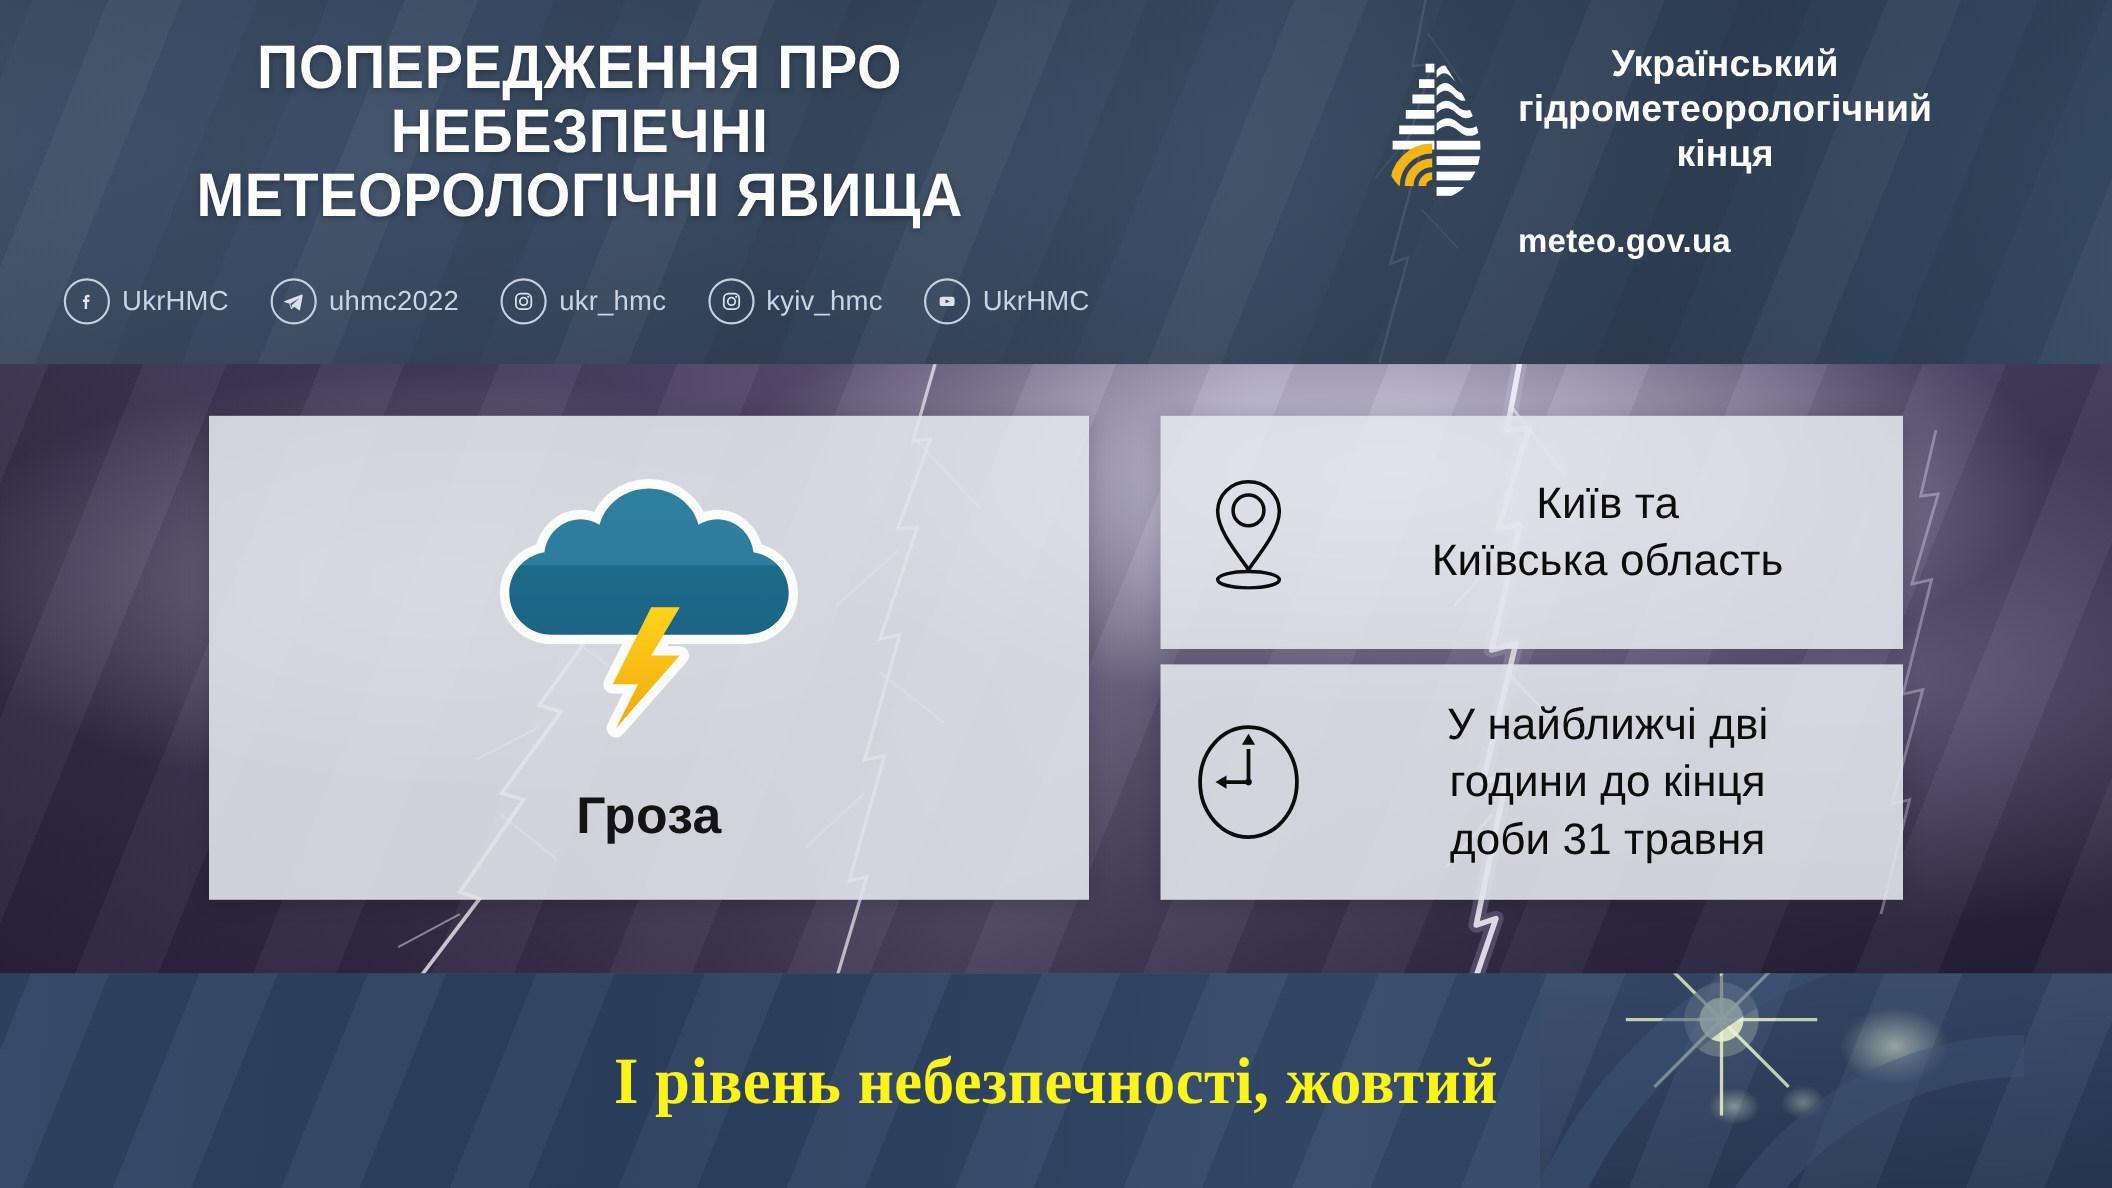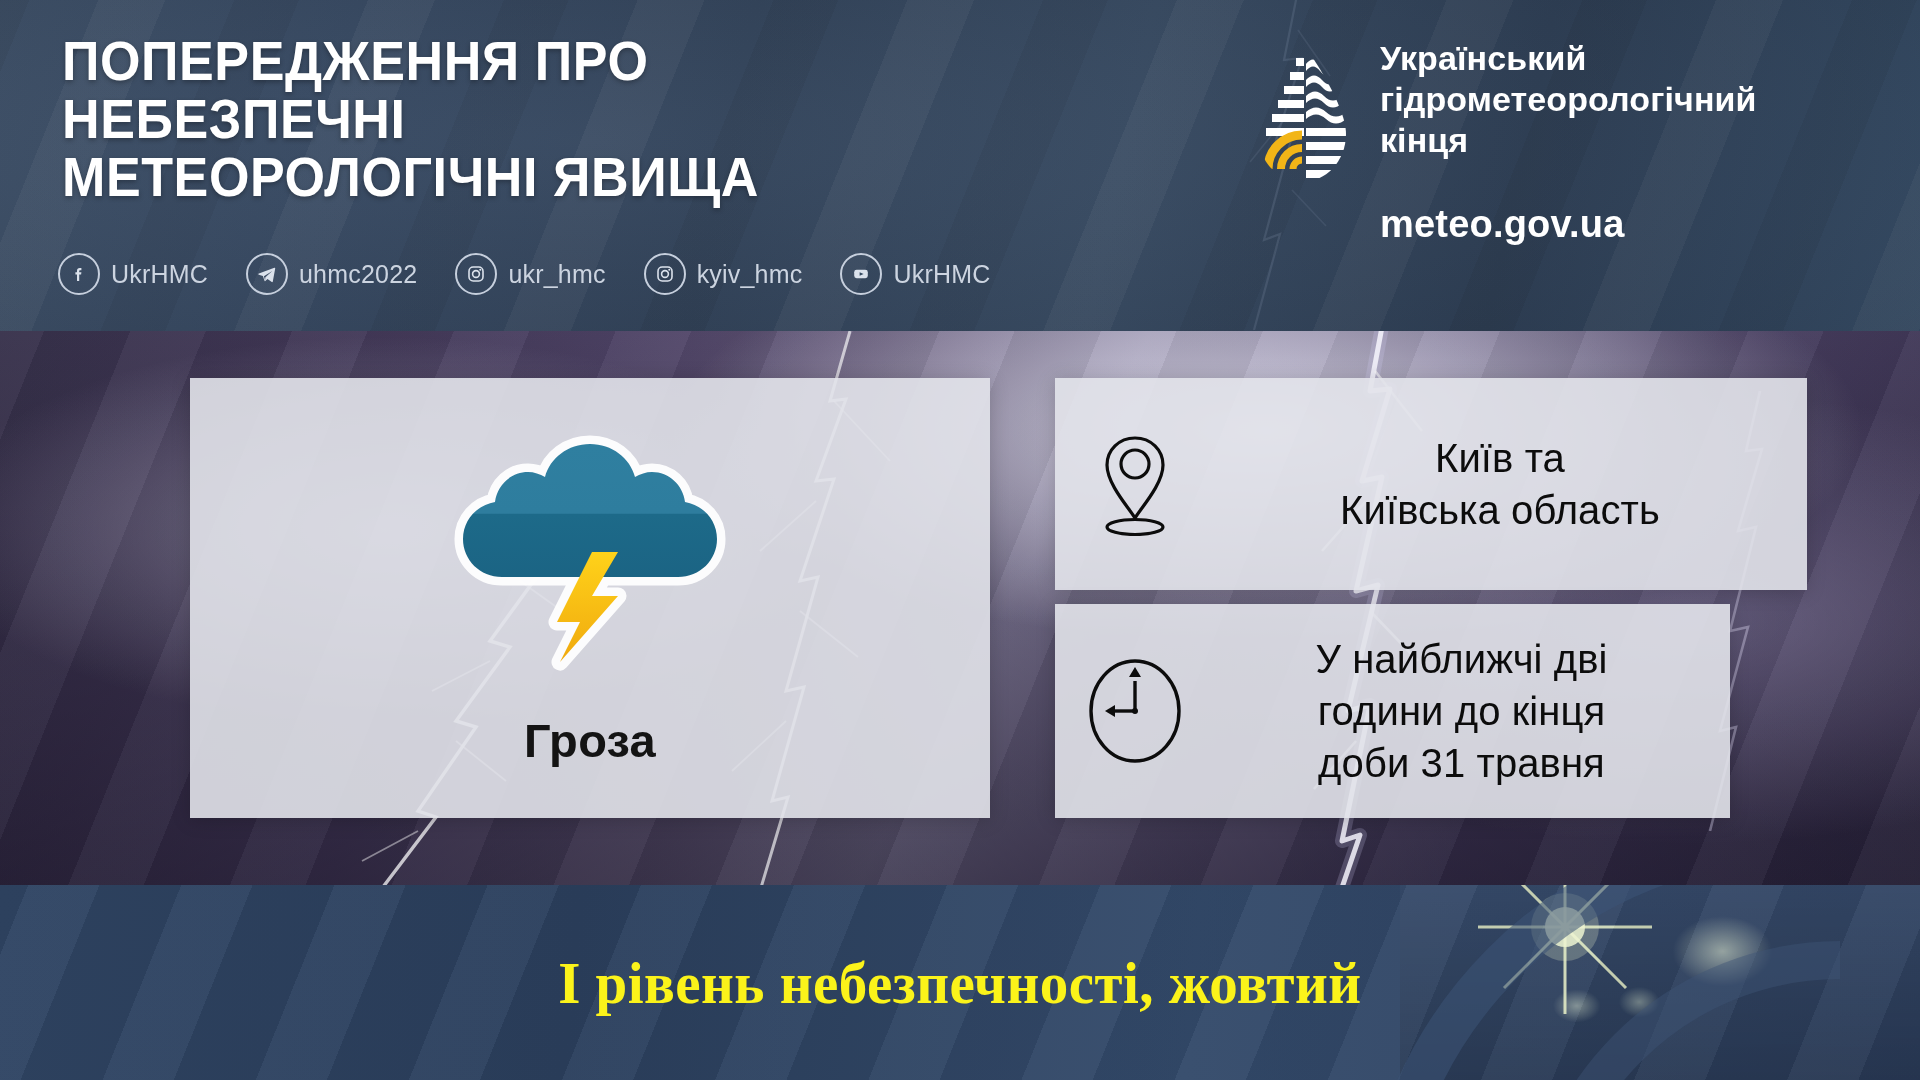--- a/index.html
+++ b/index.html
@@ -2,21 +2,21 @@
 <html lang="uk"><head>
 <meta charset="utf-8">
 <title>Попередження про небезпечні метеорологічні явища</title>
 <style>
   html,body{margin:0;padding:0;background:#11151f;}
   body{font-family:"Liberation Sans","DejaVu Sans",sans-serif;}
   .stage{position:relative;width:1920px;height:1080px;overflow:hidden;background:#2c3a52;}
 
   
   .header{position:absolute;left:0;top:0;width:1920px;height:352px;overflow:hidden;
-          background:linear-gradient(102deg,#3a4d66 0%,#334660 18%,#2e4058 38%,#364a63 58%,#2d3f57 78%,#38506c 100%);}
+          background:linear-gradient(102deg,#3a4d66 0%,#334660 18%,#2e4058 38%,#364a63 58%,#2d3f57 78%,#38506c 100%);text-align:center;}
   .header .stripes{position:absolute;inset:-40% -20%;
         background:repeating-linear-gradient(112deg,
            rgba(255,255,255,.045) 0px, rgba(255,255,255,.045) 62px,
            rgba(255,255,255,0)   62px, rgba(255,255,255,0)   126px,
            rgba(0,0,0,.055)     126px, rgba(0,0,0,.055)     186px,
            rgba(255,255,255,0)  186px, rgba(255,255,255,0)  250px);}
   .header .hbolt{position:absolute;opacity:.30;}
   .header .vig{position:absolute;inset:0;background:radial-gradient(120% 150% at 30% 40%,rgba(255,255,255,.05),rgba(0,0,0,.18) 85%);}
 
   .htitle{position:absolute;left:62px;top:32px;width:1000px;color:#fff;
@@ -30,21 +30,21 @@
   .sitem{display:flex;align-items:center;margin-right:26px;}
   .sring{width:38px;height:38px;border:2px solid #c6cfdd;border-radius:50%;
          display:flex;align-items:center;justify-content:center;flex:0 0 auto;}
   .slabel{margin-left:11px;color:#ccd4e0;font-size:25px;letter-spacing:.2px;}
   .sring svg{display:block;}
 
   
   .logo{position:absolute;left:1252px;top:40px;width:100px;height:145px;}
   .logotext{position:absolute;left:1380px;top:38px;color:#fff;font-size:34px;
             font-weight:bold;line-height:41px;white-space:pre-line;letter-spacing:.1px;}
-  .logourl{position:absolute;left:1380px;top:203px;color:#fff;font-size:38px;font-weight:bold;letter-spacing:.2px;}
+  .logourl{position:absolute;left:1380px;top:203px;color:#fff;font-size:30px;font-weight:bold;letter-spacing:.2px;}
 
   
   .storm{position:absolute;left:0;top:331px;width:1920px;height:554px;overflow:hidden;
          background:linear-gradient(118deg,#3b3550 0%,#463c5c 14%,#54486d 28%,#6e6384 42%,#8a83a3 52%,#6f6689 64%,#4e4468 78%,#3a3350 100%);}
   .storm .photo{position:absolute;inset:0;
         background:
           radial-gradient(50% 62% at 66% 18%,rgba(232,230,245,.85),rgba(232,230,245,0) 62%),
           radial-gradient(34% 50% at 20% 36%,rgba(210,208,230,.45),rgba(210,208,230,0) 70%),
           radial-gradient(40% 58% at 88% 52%,rgba(170,160,200,.40),rgba(170,160,200,0) 70%),
           linear-gradient(180deg,rgba(20,16,34,.10),rgba(16,12,28,.55));}
@@ -57,21 +57,21 @@
   
   .card-icon{position:absolute;left:190px;top:378px;width:800px;height:440px;
              background:rgba(226,227,234,.90);box-shadow:0 2px 18px rgba(0,0,0,.18);}
   .wicon{position:absolute;left:50%;top:46px;transform:translateX(-50%);width:300px;height:255px;}
   .wlabel{position:absolute;left:0;right:0;bottom:50px;text-align:center;color:#141414;
           font-size:47px;font-weight:bold;letter-spacing:.3px;}
 
   
   .card{position:absolute;background:rgba(226,227,234,.90);display:flex;align-items:center;
         box-shadow:0 2px 18px rgba(0,0,0,.18);}
-  .card-region{left:1055px;top:378px;width:752px;height:212px;}
+  .card-region{left:1055px;top:378px;width:675px;height:212px;}
   .card-time{left:1055px;top:604px;width:675px;height:214px;justify-content:flex-end;}
   .cicon{flex:0 0 auto;width:160px;display:flex;align-items:center;justify-content:center;}
   .ctext{flex:1;text-align:center;color:#0c0c0c;font-size:40px;line-height:52px;
          white-space:pre-line;padding-right:22px;letter-spacing:.1px;}
 
   
   .footer{position:absolute;left:0;top:885px;width:1920px;height:195px;overflow:hidden;
           background:linear-gradient(96deg,#2f4463 0%,#2b3f5d 30%,#334a6a 62%,#2c4060 100%);}
   .footer .stripes{position:absolute;inset:-60% -20%;
         background:repeating-linear-gradient(112deg,

